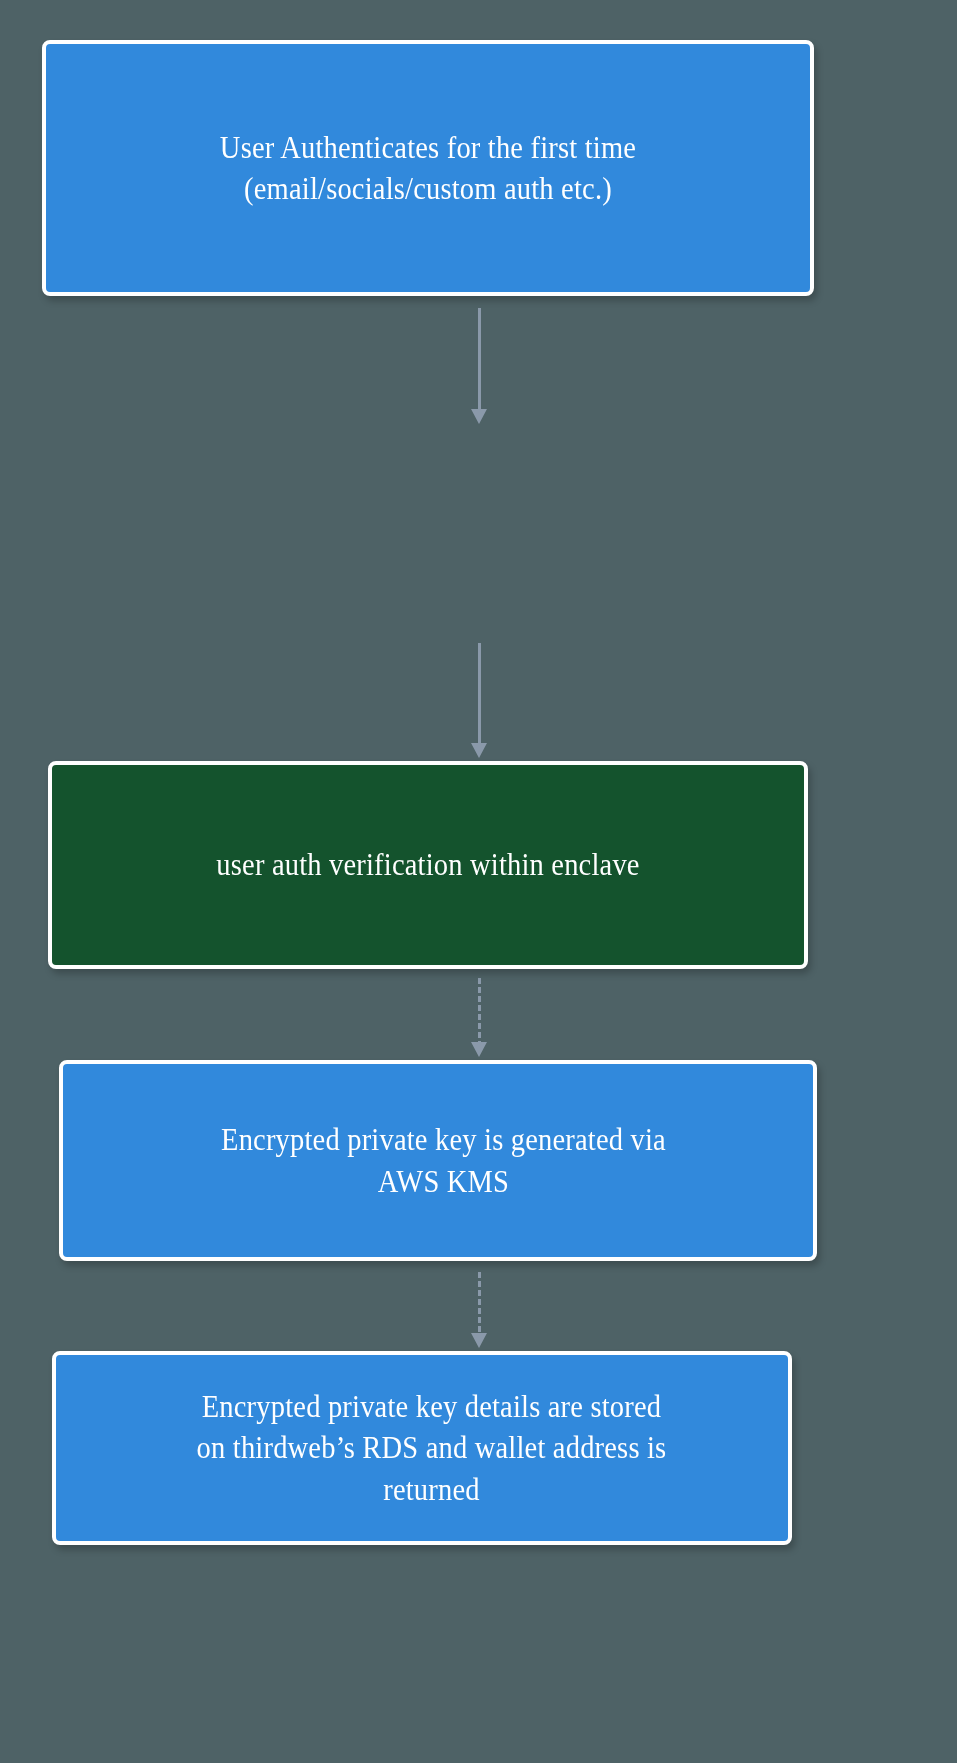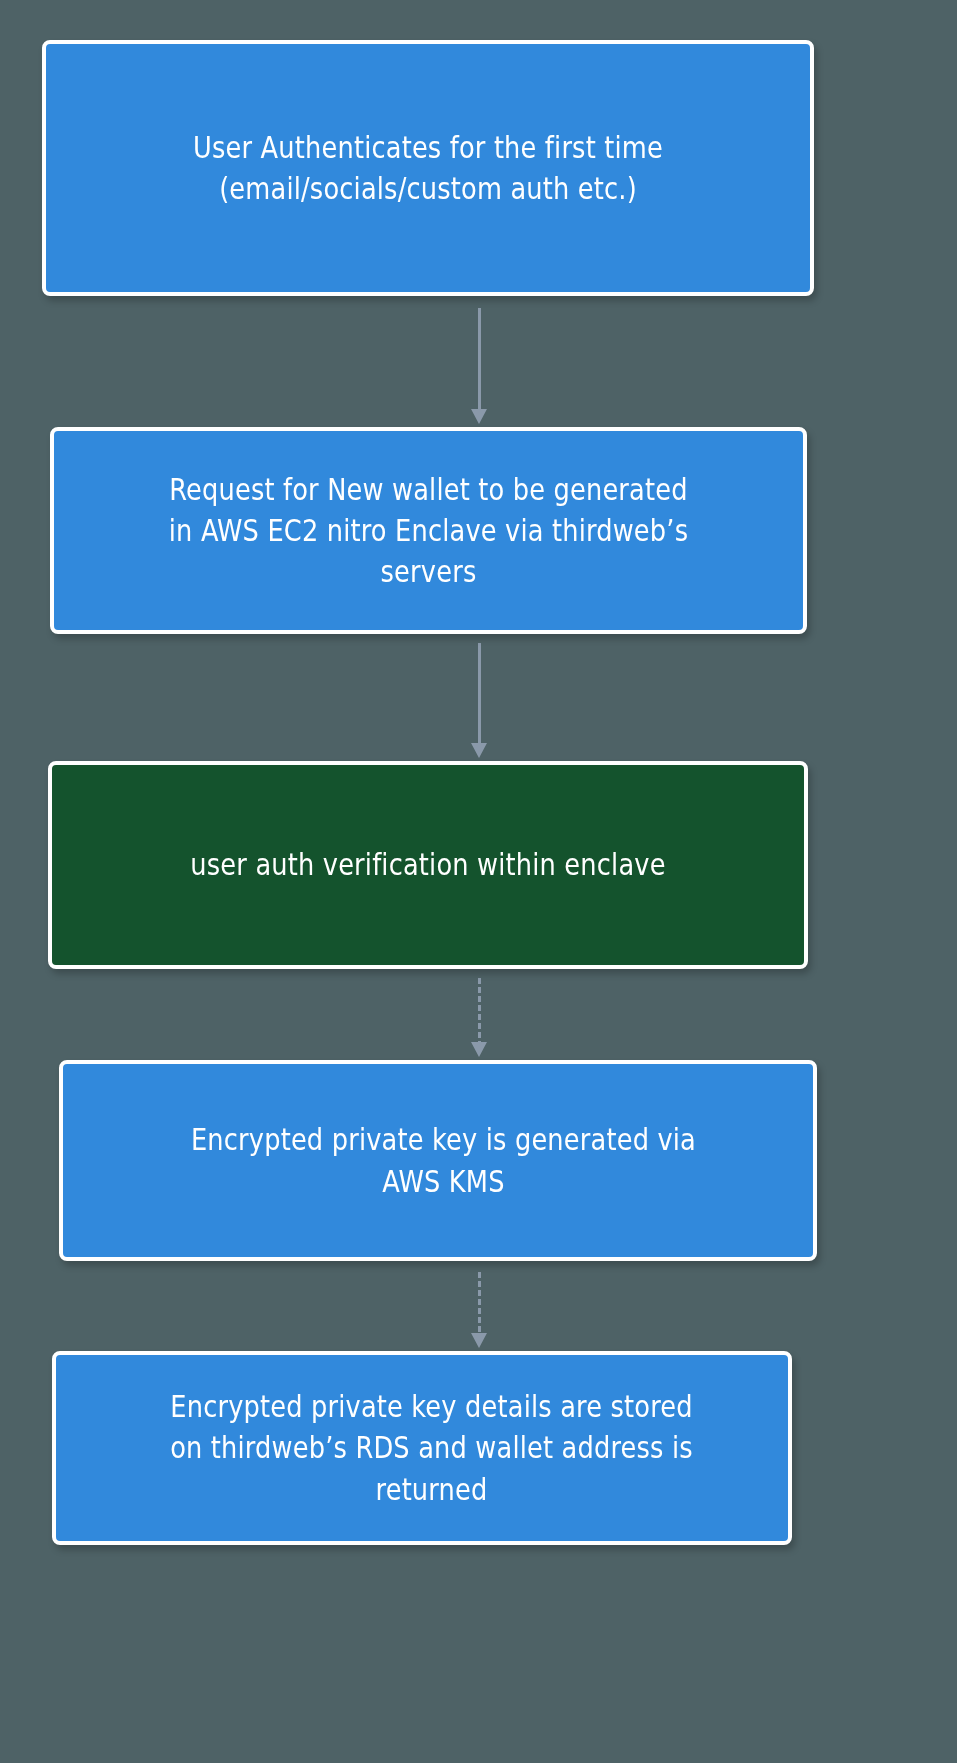--- a/index.html
+++ b/index.html
@@ -19,20 +19,21 @@
     position: absolute;
     box-sizing: border-box;
     background: #3189dc;
     border: 4px solid #ffffff;
     border-radius: 8px;
     box-shadow: 3px 5px 7px rgba(0,0,0,0.22);
     display: flex;
     align-items: center;
     justify-content: center;
     text-align: center;
+    font-family: Liberation Serif, serif;
   }
   .node-label {
     color: #ffffff;
     font-size: 31px;
     line-height: 1.33;
     letter-spacing: 0.2px;
     font-weight: 400;
     padding: 0 14px;
     width: 100%;
     white-space: pre-line;
@@ -85,25 +86,20 @@
       <div class="edge-head" style="top: 64px; border-top-color: rgb(138, 153, 170);"></div>
     </div>
     <div class="edge" style="left: 478px; top: 1272px;">
       <div class="edge-line dashed" style="height: 61px;"></div>
       <div class="edge-head" style="top: 61px; border-top-color: rgb(138, 153, 170);"></div>
     </div>
     <div class="node" style="left: 42px; top: 40px; width: 772px; height: 256px; background: rgb(49, 137, 220); border-color: rgb(255, 255, 255);">
       <div class="node-label" style="color: rgb(255, 255, 255);">User Authenticates for the first time
 (email/socials/custom auth etc.)</div>
     </div>
-    <div class="node" style="left: 50px; top: 427px; width: 757px; height: 207px; background: rgb(49, 137, 220); border-color: rgb(255, 255, 255);">
-      <div class="node-label" style="color: rgb(255, 255, 255);">Request for New wallet to be generated
-in AWS EC2 nitro Enclave via thirdweb’s
-servers</div>
-    </div>
     <div class="node" style="left: 48px; top: 761px; width: 760px; height: 208px; background: #14532d; border-color: rgb(255, 255, 255);">
       <div class="node-label" style="color: rgb(255, 255, 255);">user auth verification within enclave</div>
     </div>
     <div class="node" style="left: 59px; top: 1060px; width: 758px; height: 201px; background: rgb(49, 137, 220); border-color: rgb(255, 255, 255); padding-left: 11px;">
       <div class="node-label" style="color: rgb(255, 255, 255);">Encrypted private key is generated via
 AWS KMS</div>
     </div>
     <div class="node" style="left: 52px; top: 1351px; width: 740px; height: 194px; background: rgb(49, 137, 220); border-color: rgb(255, 255, 255); padding-left: 19px;">
       <div class="node-label" style="color: rgb(255, 255, 255);">Encrypted private key details are stored
 on thirdweb’s RDS and wallet address is

